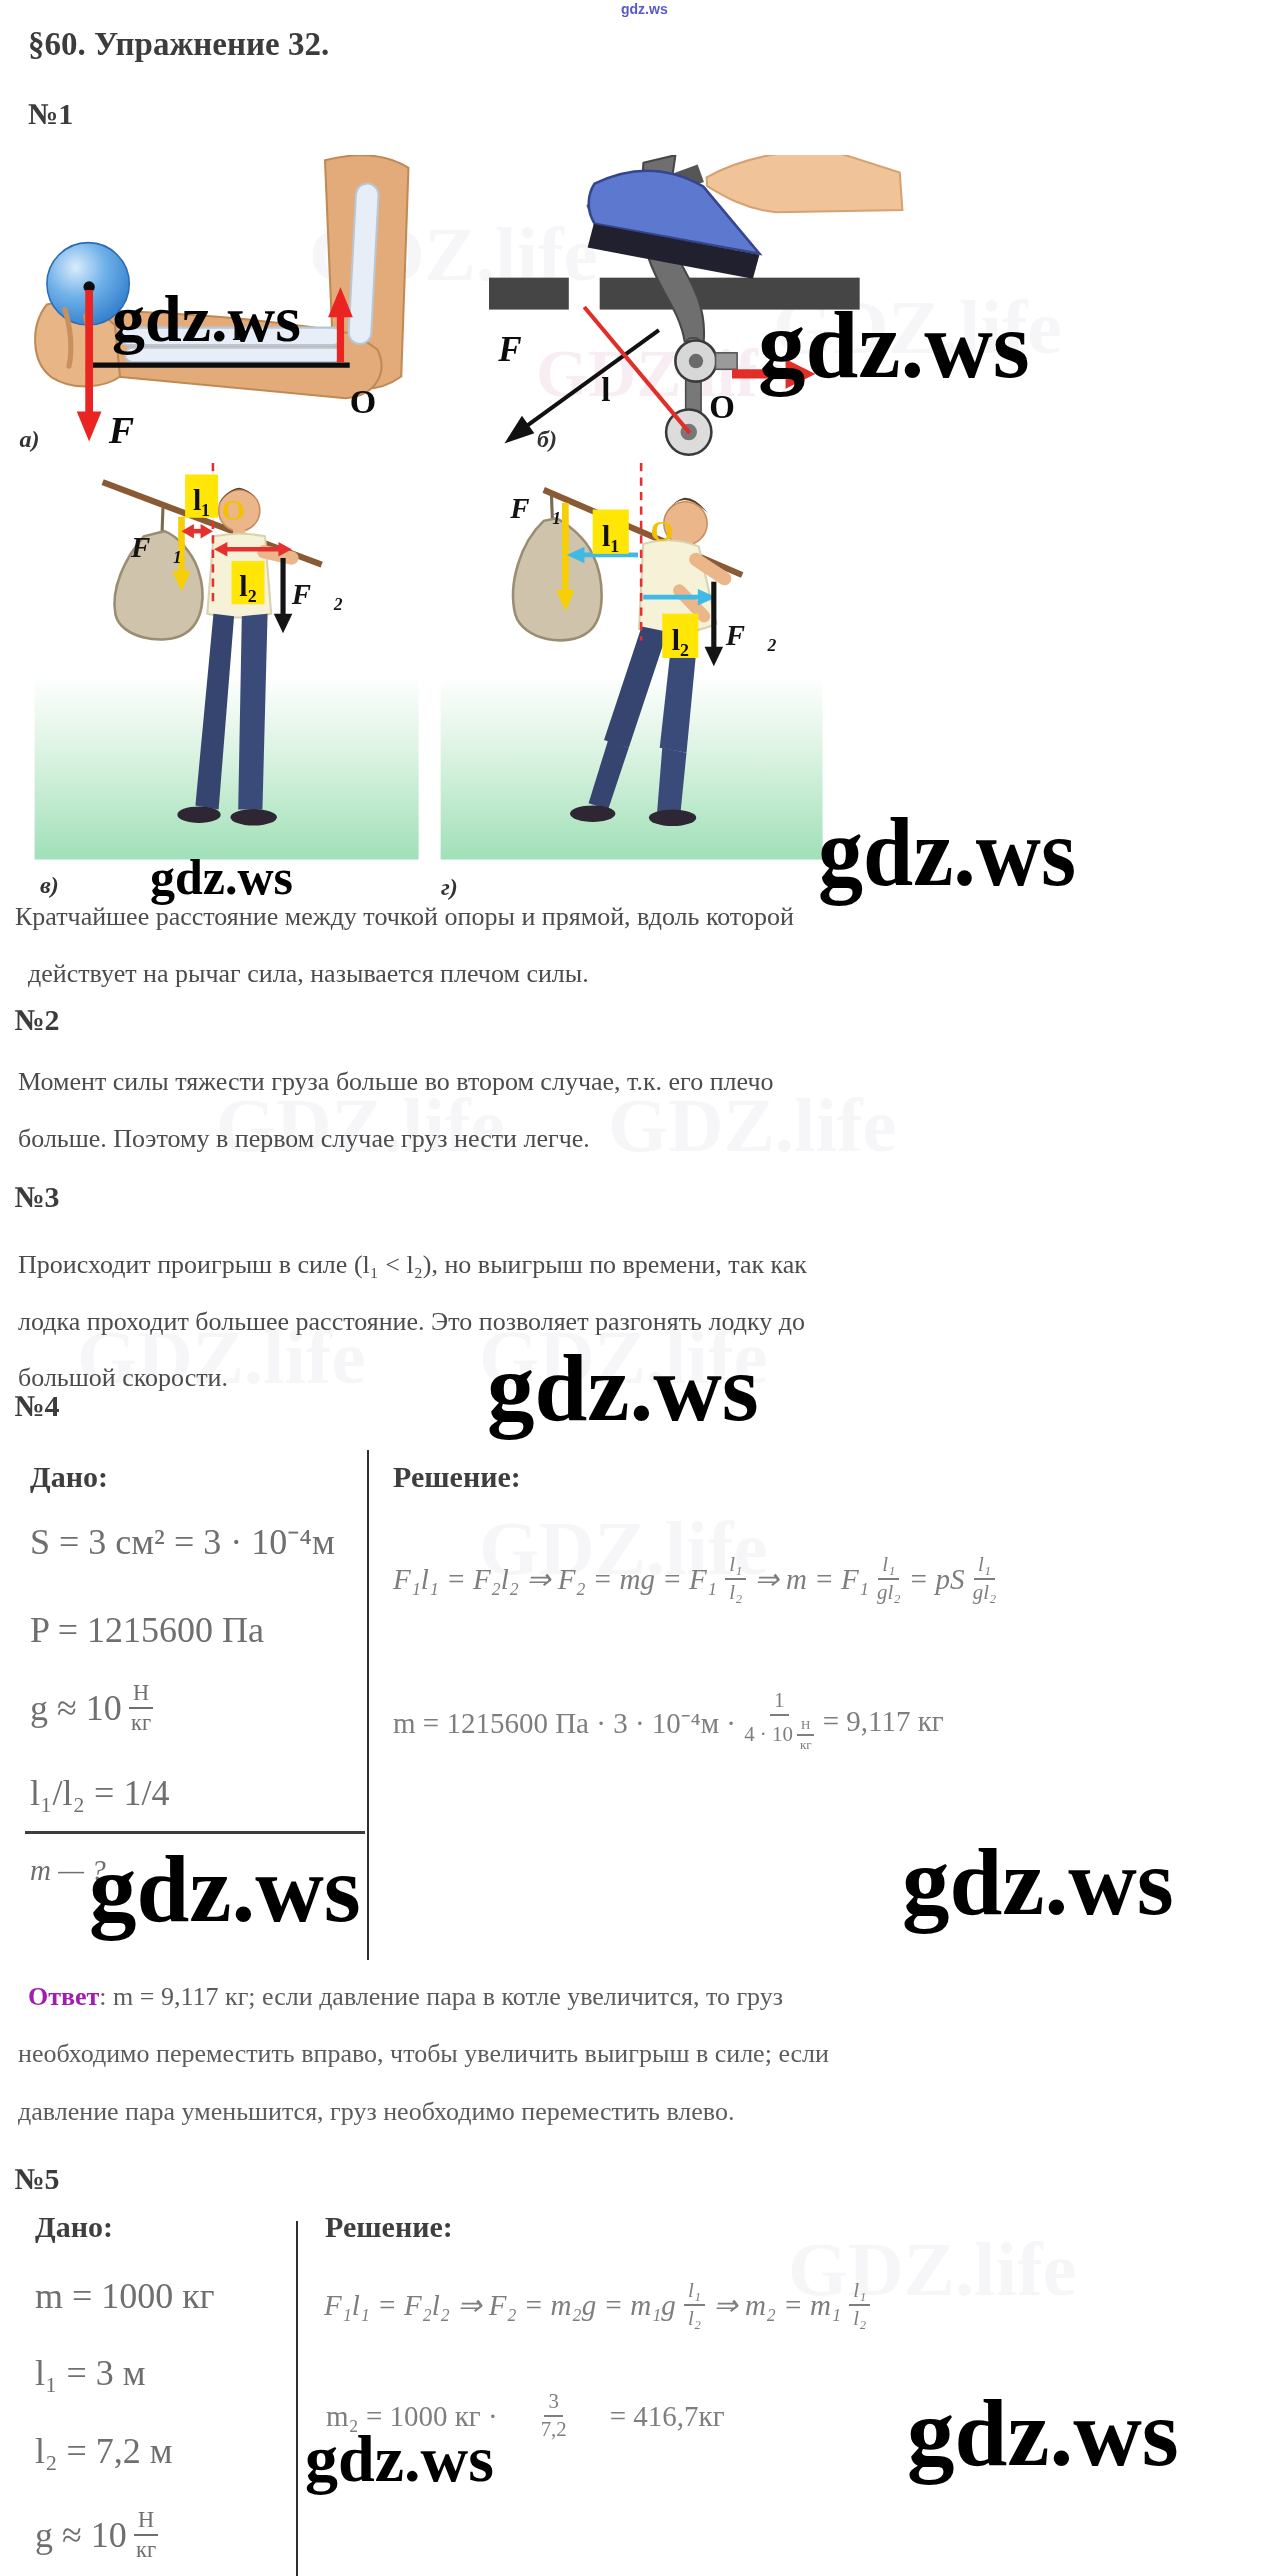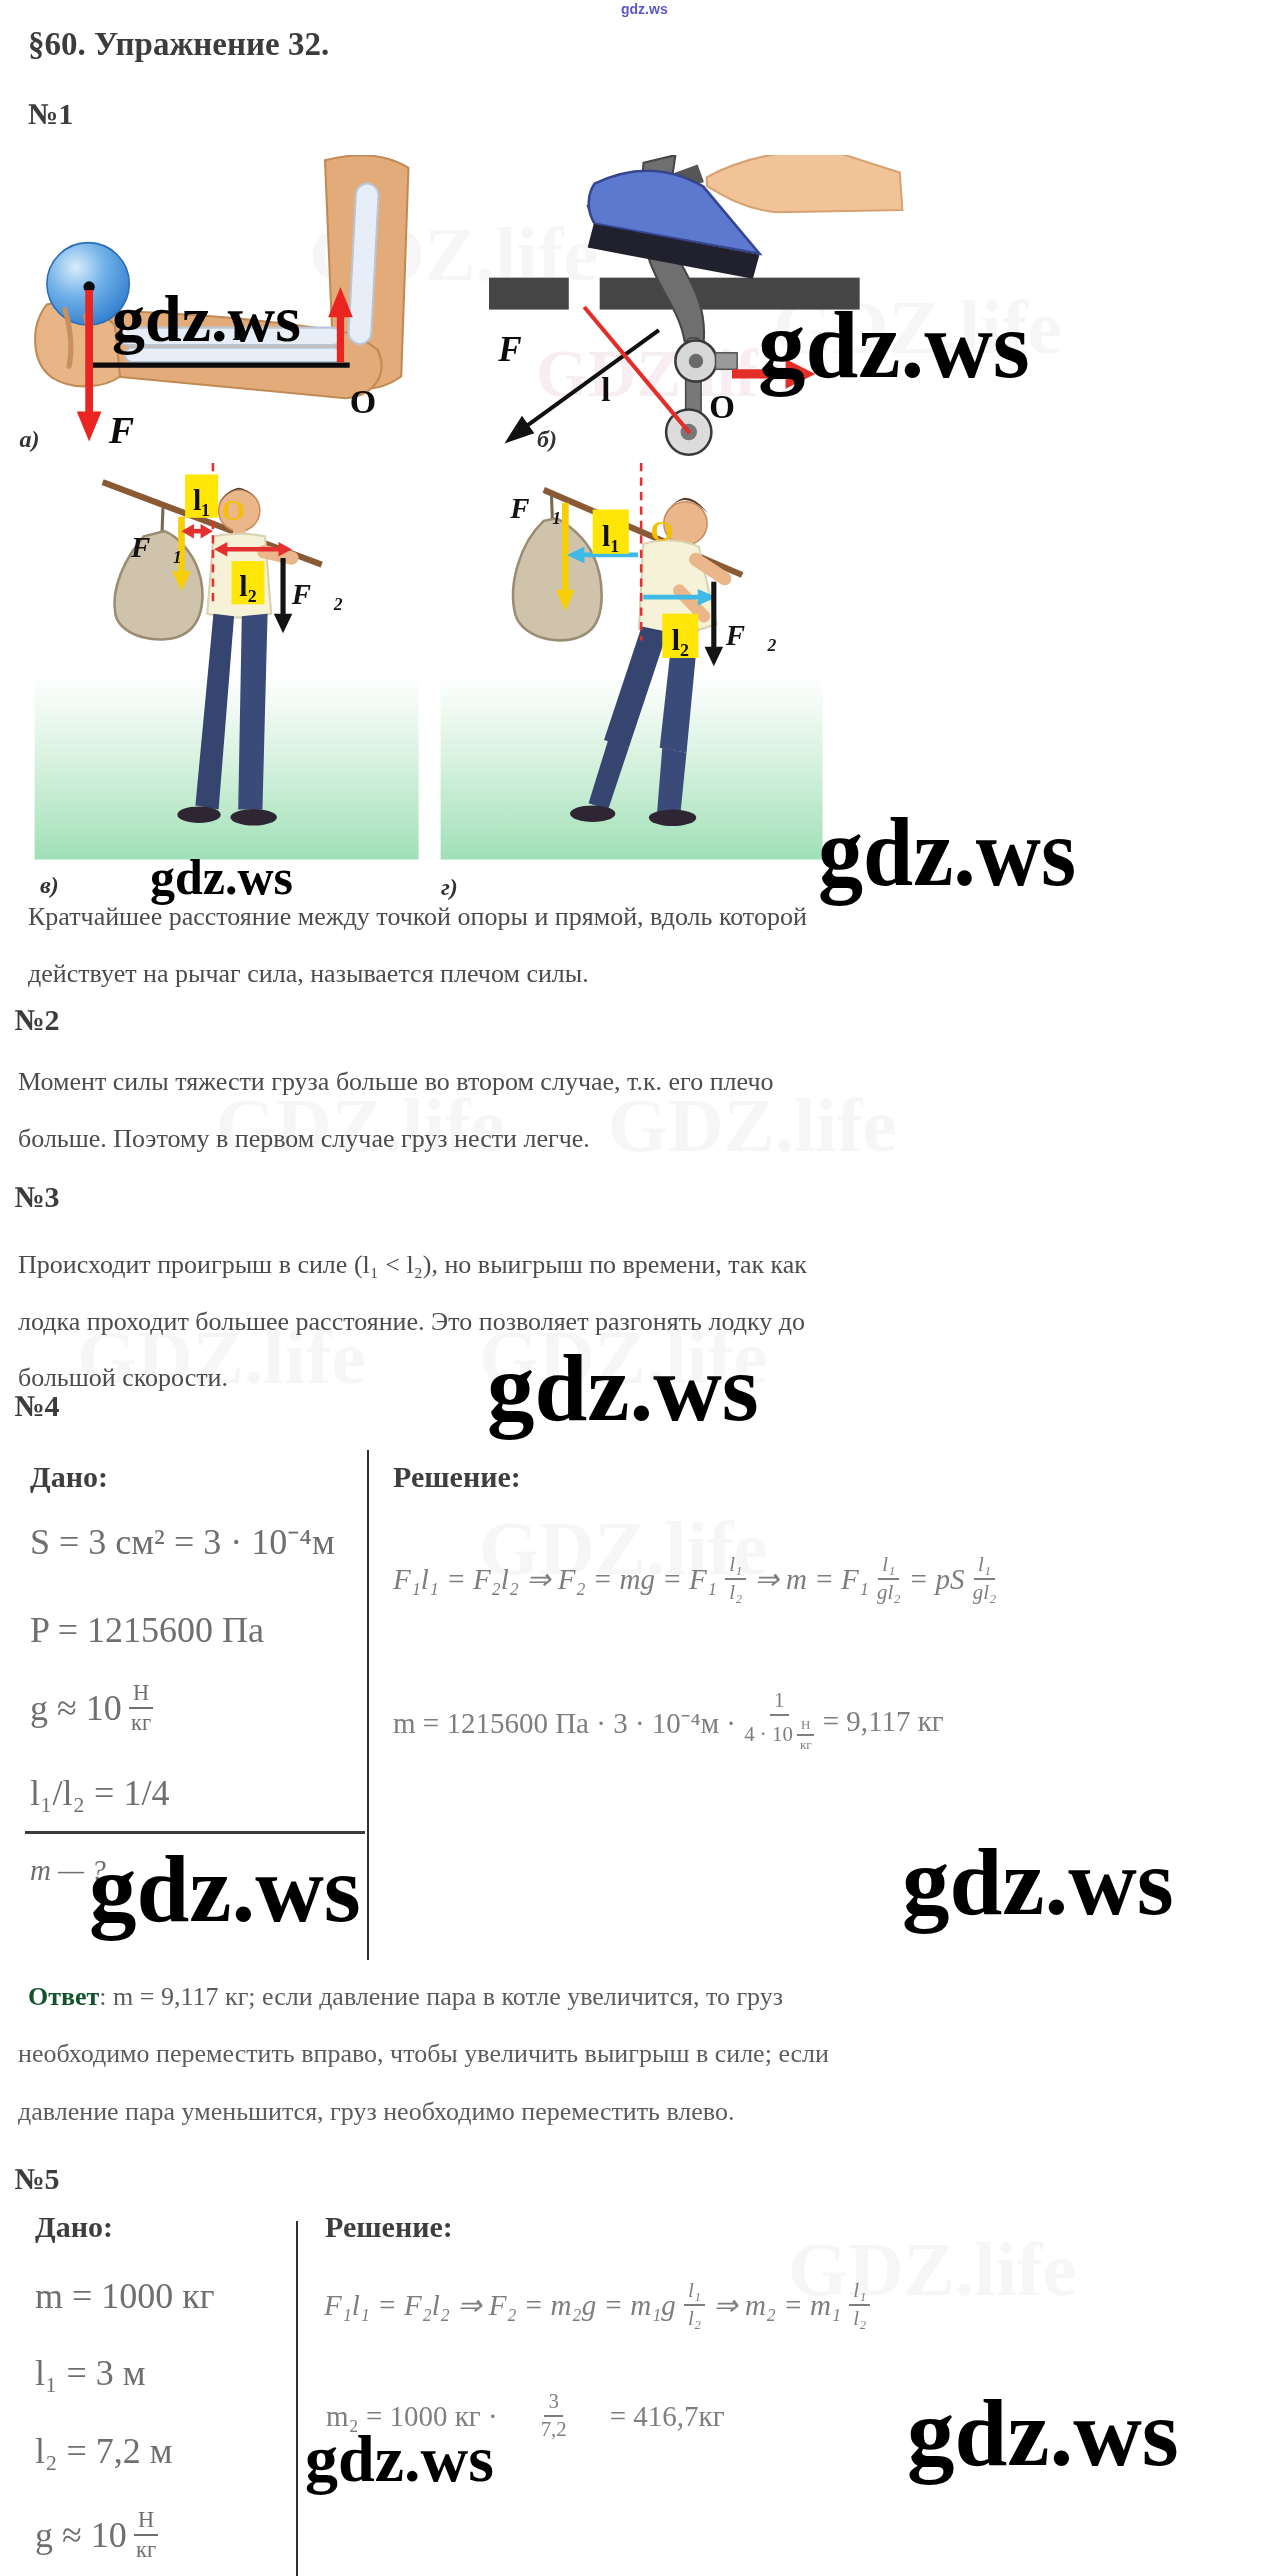--- a/index.html
+++ b/index.html
@@ -22,21 +22,21 @@
   .formula{position:absolute;display:flex;align-items:center;gap:8.2px;color:#7e7e7e;font-size:29px;white-space:nowrap;}
   .formula.it{font-style:italic;}
   .frac{display:inline-flex;flex-direction:column;align-items:center;text-align:center;line-height:1.05;}
   .frac .num{border-bottom:2.1px solid #7e7e7e;padding:0 4.1px 2.1px;}
   .frac .den{padding-top:2.1px;}
   .frac.fsm{font-size:.72em;}
   .denrow{display:inline-flex;align-items:center;gap:4.1px;}
   .frac.tiny{font-size:.62em;}
   .grow{display:flex;align-items:center;gap:7.2px;}
   .ans-line{font-size:26px;color:#5c5c5c;}
-  .ans-label{font-weight:bold;color:#14532d;}
+  .ans-label{font-weight:bold;color:#a21caf;}
   svg text{font-family:"Liberation Serif",serif;}
 </style>
 </head>
 <body>
 
 <div class="page">
 
   <div class="abs faint" style="left:309px;top:216px;font-size:77px;">GDZ.life</div>
   <div class="abs faint" style="left:773px;top:289px;font-size:77px;">GDZ.life</div>
   <div class="abs faint-pink" style="left:536px;top:340px;font-size:67px;">GDZ.life</div>
@@ -191,21 +191,21 @@
     <text x="335" y="168" text-anchor="middle" font-size="58" font-weight="bold" fill="#111">l₁</text>
     <text x="412" y="160" font-size="58" font-weight="bold" fill="#f4c004">O</text>
     <rect x="435" y="300" width="70" height="86" fill="#ffe607"></rect>
     <text x="470" y="370" text-anchor="middle" font-size="58" font-weight="bold" fill="#111">l₂</text>
     <text x="140" y="115" font-size="56" font-weight="bold" font-style="italic" fill="#141414">F⃗₁</text>
     <text x="558" y="360" font-size="56" font-weight="bold" font-style="italic" fill="#141414">F⃗₂</text>
   </svg>
   <div class="abs figlab" style="left:441px;top:875px;">г)</div>
   <div class="abs wm" style="left:818px;top:808px;font-size:98px;transform:scaleX(.92);transform-origin:left top;">gdz.ws</div>
 
-  <div class="abs body-line" style="left:28px;top:904px;">Кратчайшее расстояние между точкой опоры и прямой, вдоль которой</div>
+  <div class="abs body-line" style="left:15px;top:904px;">Кратчайшее расстояние между точкой опоры и прямой, вдоль которой</div>
   <div class="abs body-line" style="left:28px;top:961px;">действует на рычаг сила, называется плечом силы.</div>
 
   <div class="abs numhead" style="left:14.4px;top:1005px;">№2</div>
   <div class="abs body-line" style="left:18px;top:1069px;">Момент силы тяжести груза больше во втором случае, т.к. его плечо</div>
   <div class="abs body-line" style="left:18px;top:1126px;">больше. Поэтому в первом случае груз нести легче.</div>
 
   <div class="abs numhead" style="left:14.4px;top:1182px;">№3</div>
   <div class="abs body-line" style="left:18px;top:1252px;">Происходит проигрыш в силе (l₁ &lt; l₂), но выигрыш по времени, так как</div>
   <div class="abs body-line" style="left:18px;top:1309px;text-align:right;">лодка проходит большее расстояние. Это позволяет разгонять лодку до</div>
   <div class="abs body-line" style="left:18px;top:1365px;">большой скорости.</div>

